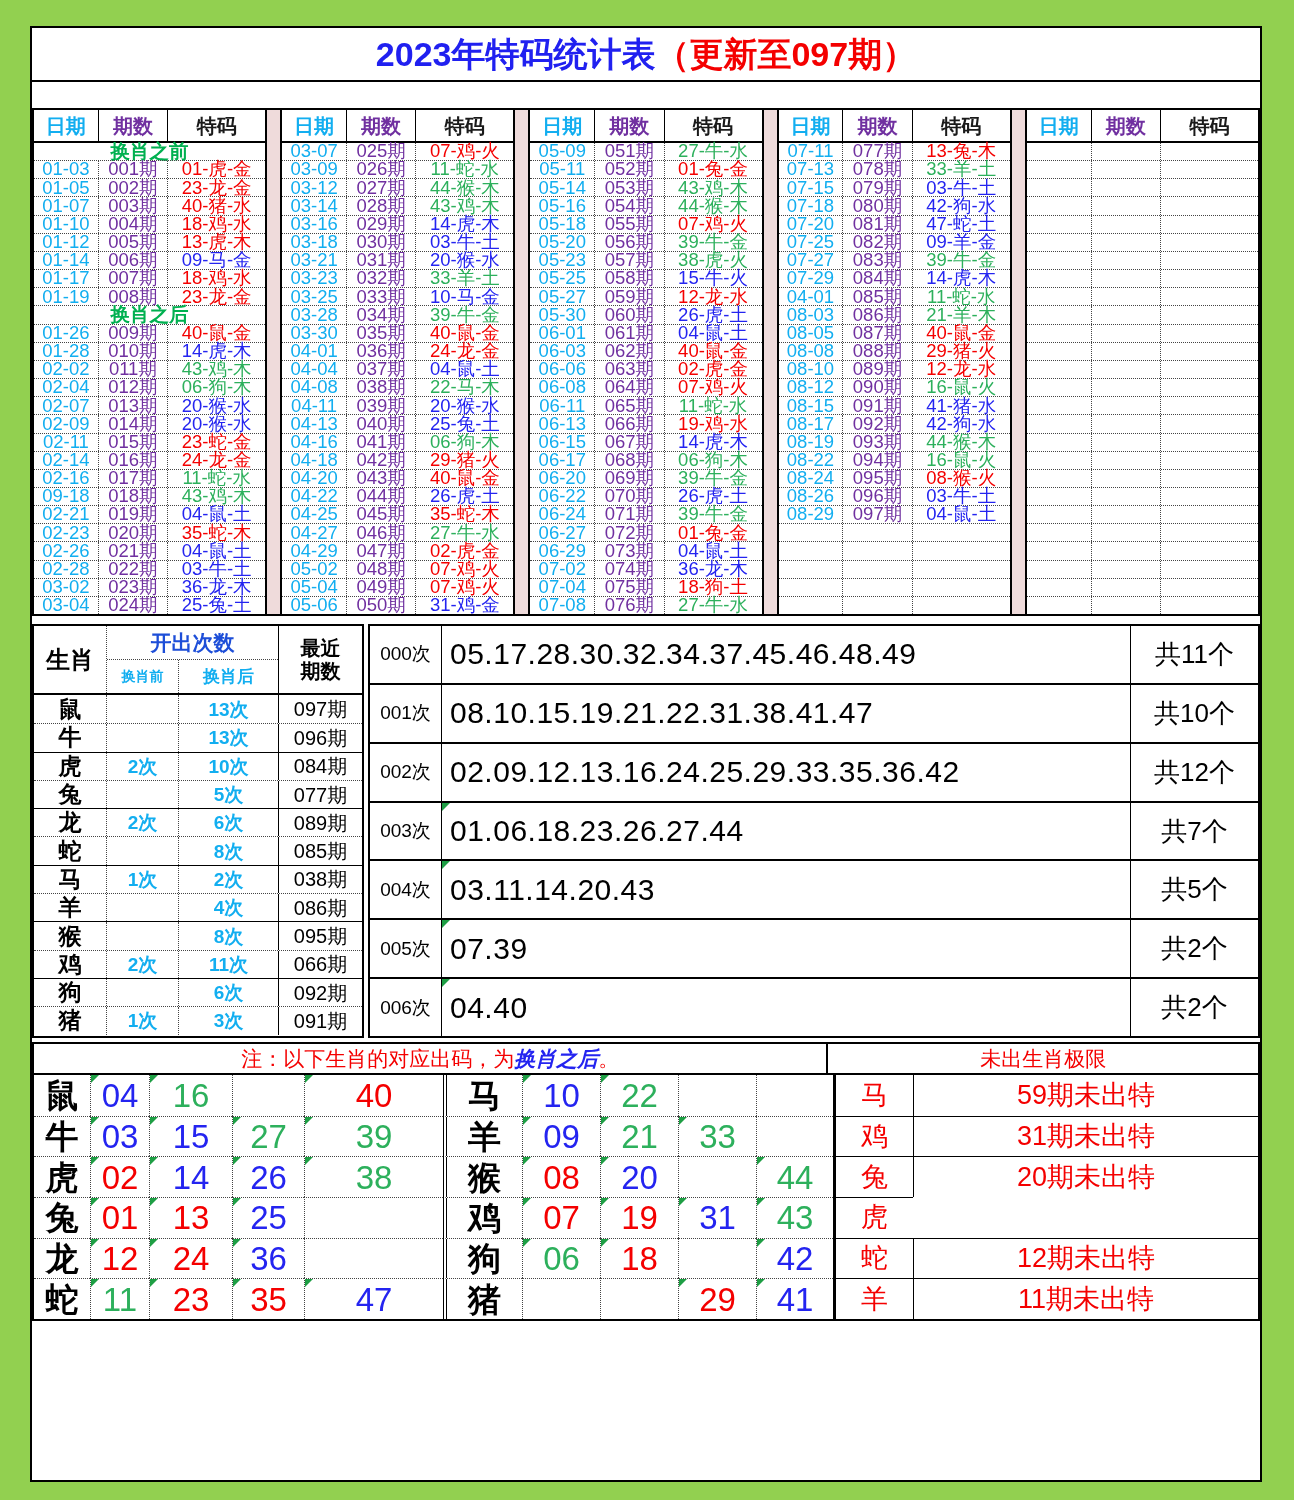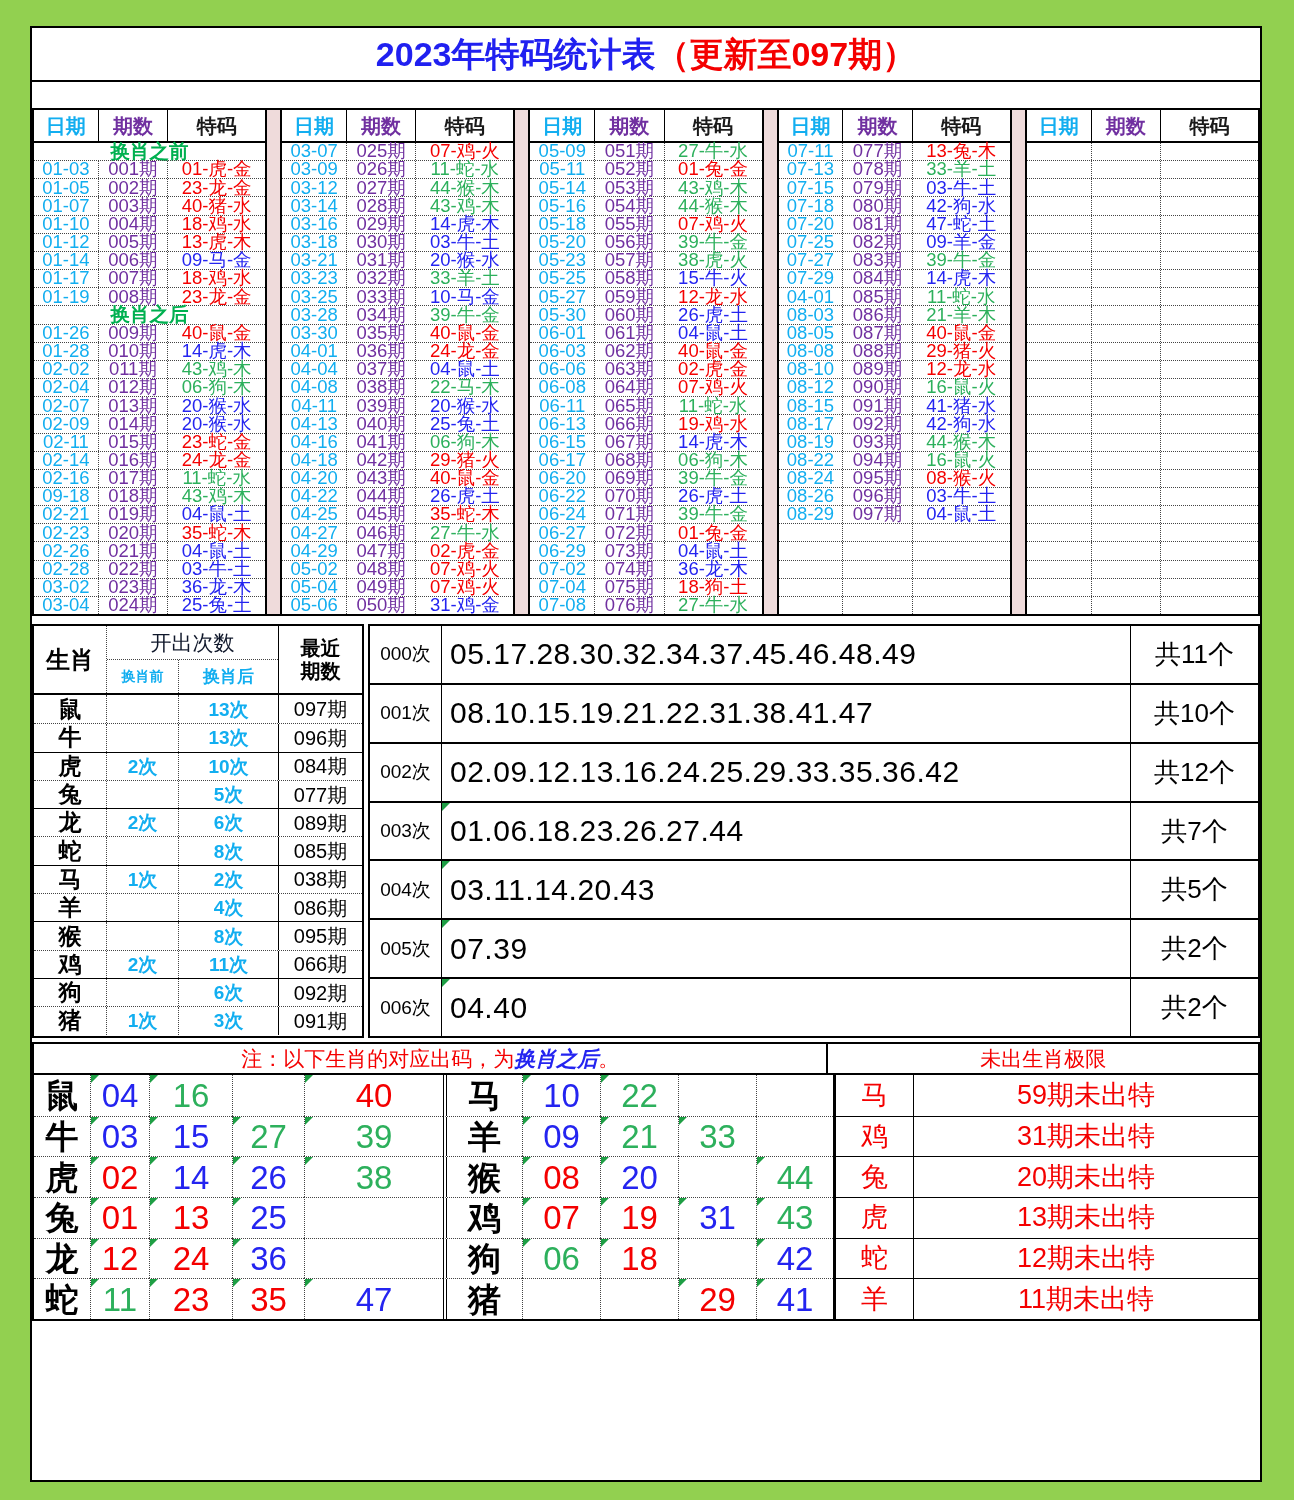--- a/index.html
+++ b/index.html
@@ -29,21 +29,21 @@
   .cell-code { width: 42%; }
   .g-row.section { align-items: center; justify-content: center; color: #00b050; font-weight: bold; font-size: 19.5px; }
   .c-red { color: #f40000; } .c-blue { color: #2424f0; } .c-green { color: #2db05c; }
 
   
   .middle-wrap { margin-top: 8px; height: 414px; display: flex; align-items: stretch; }
   .zstats { width: 332px; border: 2px solid #000; display: flex; flex-direction: column; }
   .z-header { height: 69px; display: flex; border-bottom: 2px solid #000; }
   .zh-zodiac { width: 73px; display: flex; align-items: center; justify-content: center; font-size: 24px; font-weight: bold; border-right: 1px dotted #444; }
   .zh-mid { width: 172px; display: flex; flex-direction: column; border-right: 1px solid #000; }
-  .zh-title { flex: 1; display: flex; align-items: center; justify-content: center; color: #0f172a; font-weight: normal; font-size: 21px; border-bottom: 1px dotted #444; }
+  .zh-title { flex: 1; display: flex; align-items: center; justify-content: center; color: #1d4ed8; font-weight: bold; font-size: 21px; border-bottom: 1px dotted #444; }
   .zh-sub { flex: 1; display: flex; }
   .zh-before { width: 42%; display: flex; align-items: center; justify-content: center; color: #12aef0; font-weight: bold; font-size: 14px; border-right: 1px dotted #444; }
   .zh-after { width: 58%; display: flex; align-items: center; justify-content: center; color: #12aef0; font-weight: bold; font-size: 17px; }
   .zh-recent { flex: 1; display: flex; flex-direction: column; align-items: center; justify-content: center; font-size: 20px; font-weight: bold; line-height: 1.15; }
   .z-row { height: 28.3px; display: flex; border-top: 1px dotted #444; line-height: 1; }
   .z-row.solid { border-top: 1px solid #000; }
   .z-header + .z-row { border-top: none; }
   .z-zodiac { width: 73px; display: flex; align-items: center; justify-content: center; font-size: 23px; font-weight: bold; border-right: 1px dotted #444; }
   .z-before { width: 72px; display: flex; align-items: center; justify-content: center; color: #12aef0; font-weight: bold; font-size: 19px; border-right: 1px dotted #444; }
   .z-after { width: 100px; display: flex; align-items: center; justify-content: center; color: #12aef0; font-weight: bold; font-size: 19px; border-right: 1px solid #000; }
@@ -967,21 +967,20 @@
             <div class="b-num c-n1 tri col-red">01</div>
             <div class="b-num c-n2 tri col-red">13</div>
             <div class="b-num c-n3 tri col-blue">25</div>
             <div class="b-num c-n4"></div>
             <div class="b-zod c-z2">鸡</div>
             <div class="b-num c-n5 tri col-red">07</div>
             <div class="b-num c-n6 tri col-red">19</div>
             <div class="b-num c-n7 tri col-blue">31</div>
             <div class="b-num c-n8 tri col-green">43</div>
             <div class="m-zod c-mz">虎</div>
-            <div class="m-text c-mt">13期未出特</div>
           </div>
           <div class="b-row">
             <div class="b-zod c-z1">龙</div>
             <div class="b-num c-n1 tri col-red">12</div>
             <div class="b-num c-n2 tri col-red">24</div>
             <div class="b-num c-n3 tri col-blue">36</div>
             <div class="b-num c-n4"></div>
             <div class="b-zod c-z2">狗</div>
             <div class="b-num c-n5 tri col-green">06</div>
             <div class="b-num c-n6 tri col-red">18</div>

